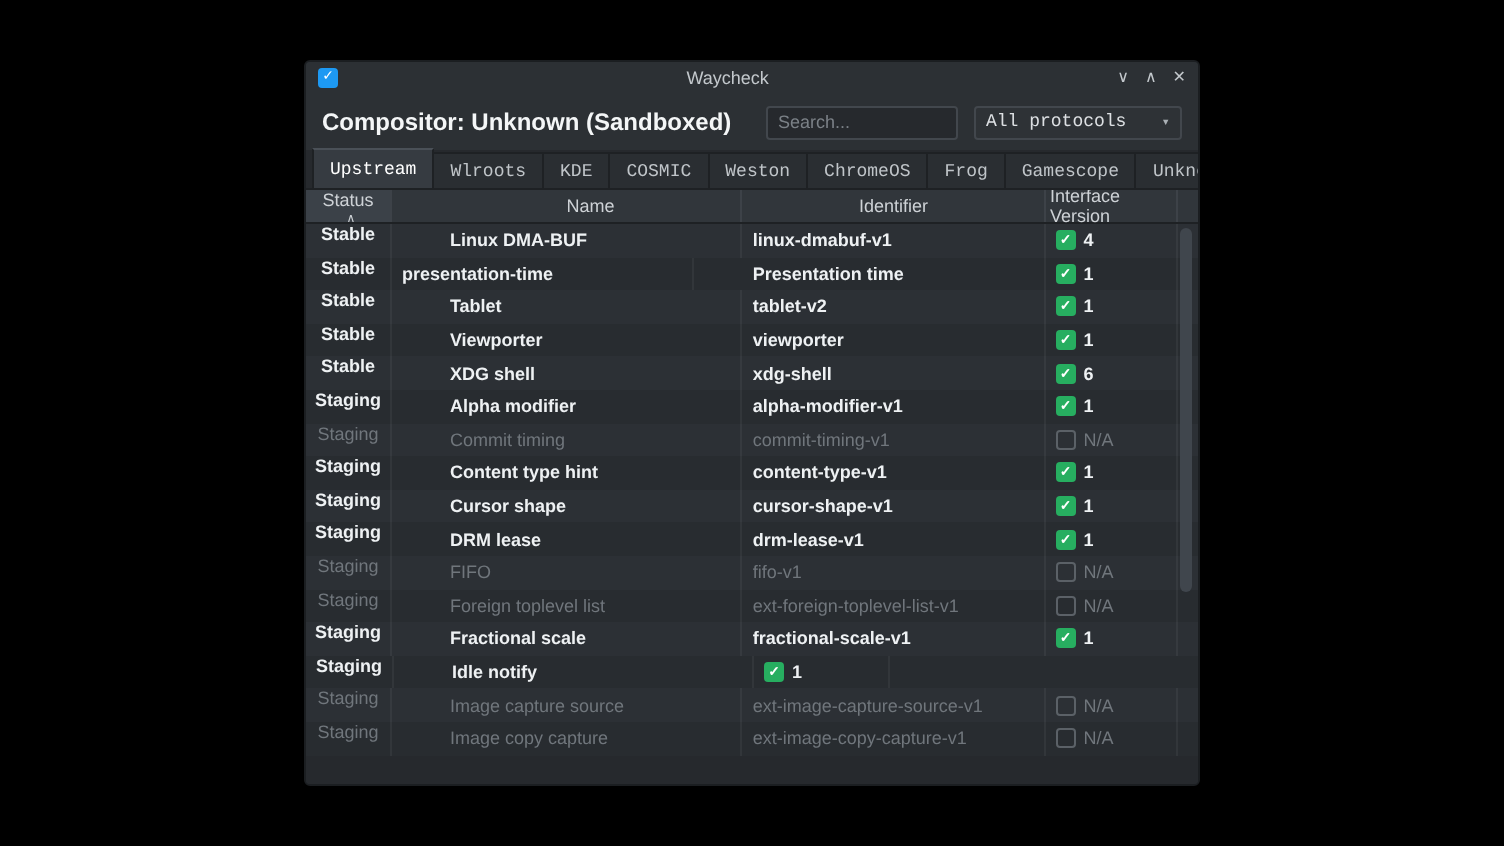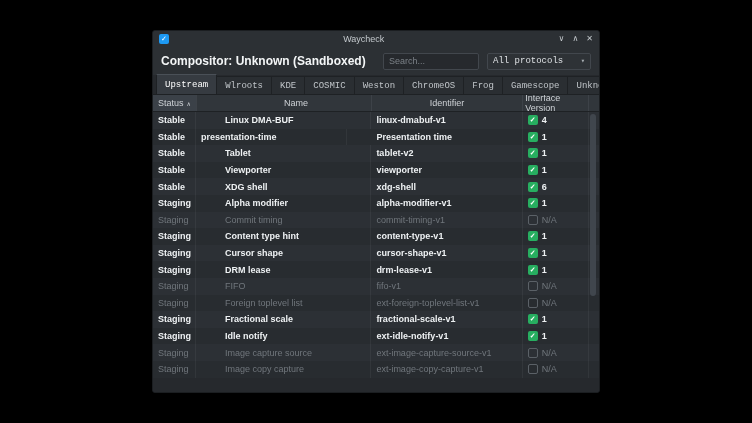--- a/index.html
+++ b/index.html
@@ -59,21 +59,21 @@
   .th.c-ver { width:68px; justify-content:center; padding:0 2px; }
   .th.c-gutter { flex:1; border-right:none; }
 
   .tbody { flex:1; overflow:hidden; }
   .row { display:flex; height:16.6px; font-size:9px; }
   .row.even { background:#2c3035; }
   .row.odd { background:#282c30; }
   .cell { display:flex; align-items:center; padding:0 5px;
           border-right:1px solid rgba(255,255,255,0.05); overflow:hidden;
           white-space:nowrap; }
-  .c-status { width:44px; }
+  .c-status { width:44px;flex-direction:column; }
   .c-name { width:156px;margin-left:24px; }
   .c-id { width:156px; }
   .c-ver { width:68px; gap:4px; }
   .c-gutter { flex:1; border-right:none; }
   .row.avail .cell { font-weight:bold; color:#eef1f3; }
   .row.na .cell { color:#70767c; }
 
   .cb { width:10px; height:10px; border-radius:2px; flex:0 0 auto;
         display:flex; align-items:center; justify-content:center;
         font-size:7px; color:#fff; }
@@ -266,21 +266,20 @@
             <div class="cell c-id">fractional-scale-v1</div>
             <div class="cell c-ver">
               <span class="cb checked" style="background: rgb(39, 174, 96);">✓</span>
               <span>1</span>
             </div>
             <div class="cell c-gutter"></div>
           </div>
           <div class="row odd avail">
             <div class="cell c-status">Staging</div>
             <div class="cell c-name">Idle notify</div>
-            <div class="cell c-id">ext-idle-notify-v1</div>
             <div class="cell c-ver">
               <span class="cb checked" style="background: rgb(39, 174, 96);">✓</span>
               <span>1</span>
             </div>
             <div class="cell c-gutter"></div>
           </div>
           <div class="row even na">
             <div class="cell c-status">Staging</div>
             <div class="cell c-name">Image capture source</div>
             <div class="cell c-id">ext-image-capture-source-v1</div>

